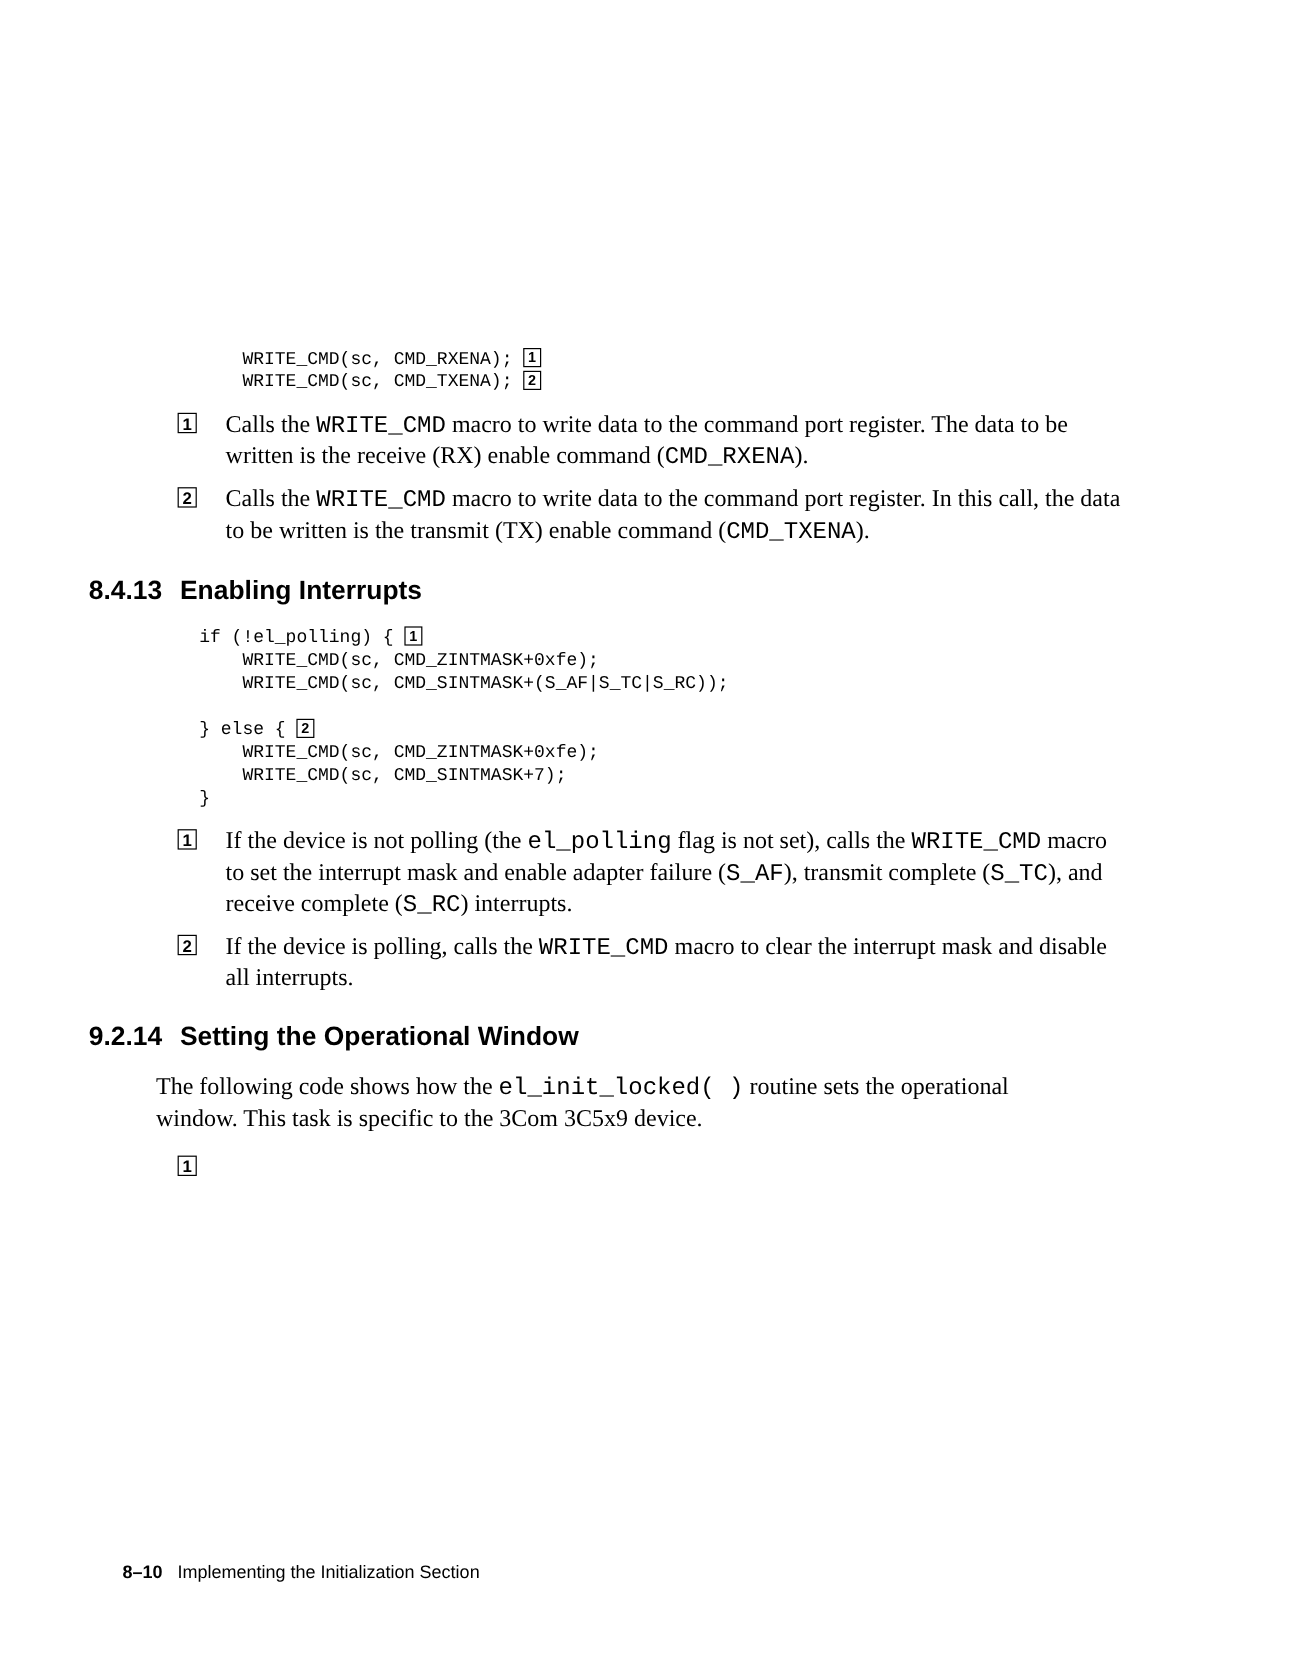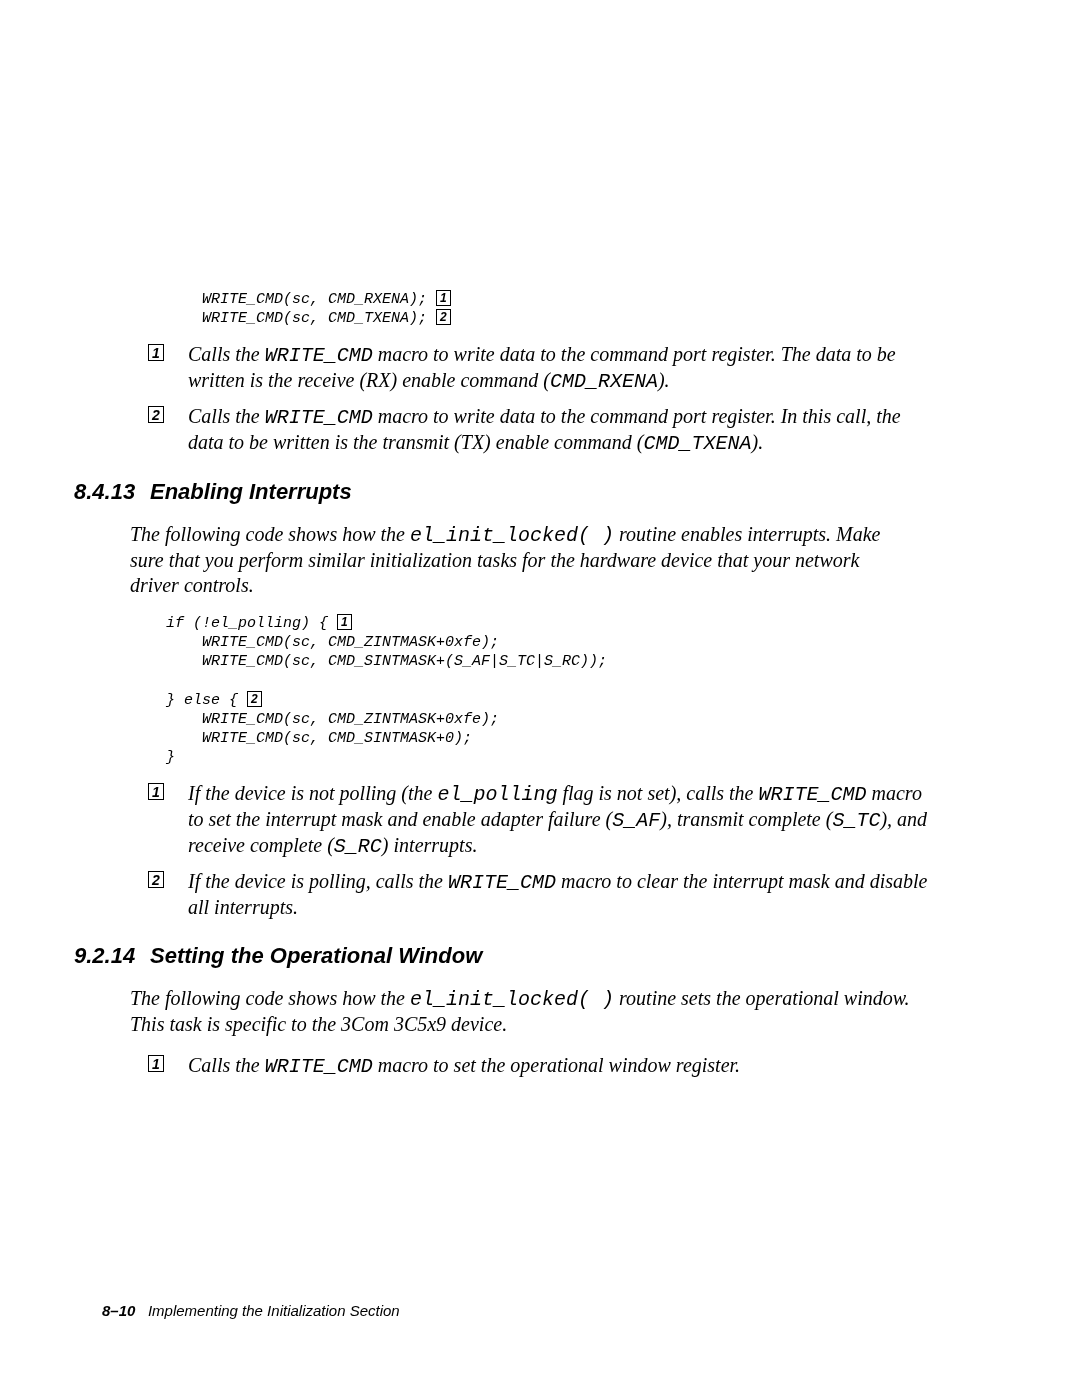--- a/index.html
+++ b/index.html
@@ -9,21 +9,20 @@
     width: 1080px;
   }
   .page {
     width: 853px;
     height: 1397px;
     position: relative;
     font-family: "Times New Roman", Times, serif;
     font-size: 20px;
     line-height: 1.25;
     color: #000;
-    font-style: italic;
   }
   .content {
     position: absolute;
     left: 130px;
     top: 290px;
     width: 810px;
   }
 
   .code-block {
     font-family: "Courier New", Courier, monospace;
@@ -109,30 +108,29 @@
       <div class="annot-item">
         <span class="num callout-big">2</span>
         <span><span>Calls the </span><span class="code-inline">WRITE_CMD</span><span> macro to write data to the command port register. In this call, the data to be written is the transmit (TX) enable command (</span><span class="code-inline">CMD_TXENA</span><span>).</span></span>
       </div>
     </div>
 
     <div class="h-section">
       <span class="h-num">8.4.13</span><span>Enabling Interrupts</span>
     </div>
 
-    <p class="para"><span>The following code shows how the </span><span class="code-inline">el_init_locked( )</span><span> routine enables interrupts. Make sure that you perform similar initialization tasks for the hardware device that your network driver controls.</span></p>
 
 
     <div class="code-block"><span>if (!el_polling) { </span><span class="callout">1</span>
 <span>    WRITE_CMD(sc, CMD_ZINTMASK+0xfe);</span>
 <span>    WRITE_CMD(sc, CMD_SINTMASK+(S_AF|S_TC|S_RC));</span>
 <span></span>
 <span>} else { </span><span class="callout">2</span>
 <span>    WRITE_CMD(sc, CMD_ZINTMASK+0xfe);</span>
-<span>    WRITE_CMD(sc, CMD_SINTMASK+0);</span>
+<span>    WRITE_CMD(sc, CMD_SINTMASK+7);</span>
 <span>}</span></div>
 
     <div class="annot-list">
       <div class="annot-item">
         <span class="num callout-big">1</span>
         <span><span>If the device is not polling (the </span><span class="code-inline">el_polling</span><span> flag is not set), calls the </span><span class="code-inline">WRITE_CMD</span><span> macro to set the interrupt mask and enable adapter failure (</span><span class="code-inline">S_AF</span><span>), transmit complete (</span><span class="code-inline">S_TC</span><span>), and receive complete (</span><span class="code-inline">S_RC</span><span>) interrupts.</span></span>
       </div>
       <div class="annot-item">
         <span class="num callout-big">2</span>
         <span><span>If the device is polling, calls the </span><span class="code-inline">WRITE_CMD</span><span> macro to clear the interrupt mask and disable all interrupts.</span></span>
@@ -142,21 +140,20 @@
     <div class="h-section">
       <span class="h-num">9.2.14</span><span>Setting the Operational Window</span>
     </div>
 
     <p class="para"><span>The following code shows how the </span><span class="code-inline">el_init_locked( )</span><span> routine sets the operational window. This task is specific to the 3Com 3C5x9 device.</span></p>
 
 
     <div class="annot-list">
       <div class="annot-item">
         <span class="num callout-big">1</span>
-        <span><span>Calls the </span><span class="code-inline">WRITE_CMD</span><span> macro to set the operational window register.</span></span>
       </div>
     </div>
 
 
 
   </div>
 
   <div class="footer">
     <span class="pg">8–10</span>&nbsp;&nbsp;&nbsp;<span>Implementing the Initialization Section</span>
   </div>

